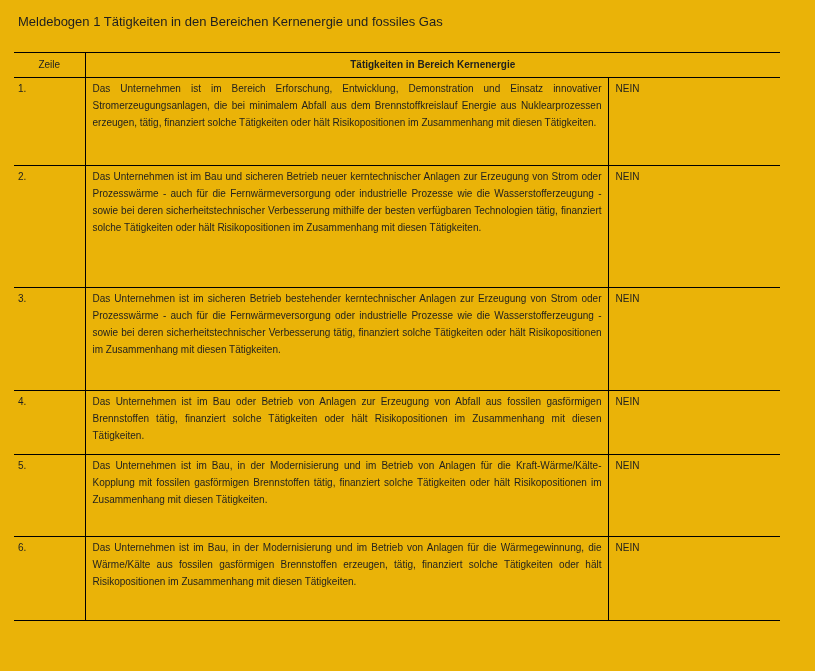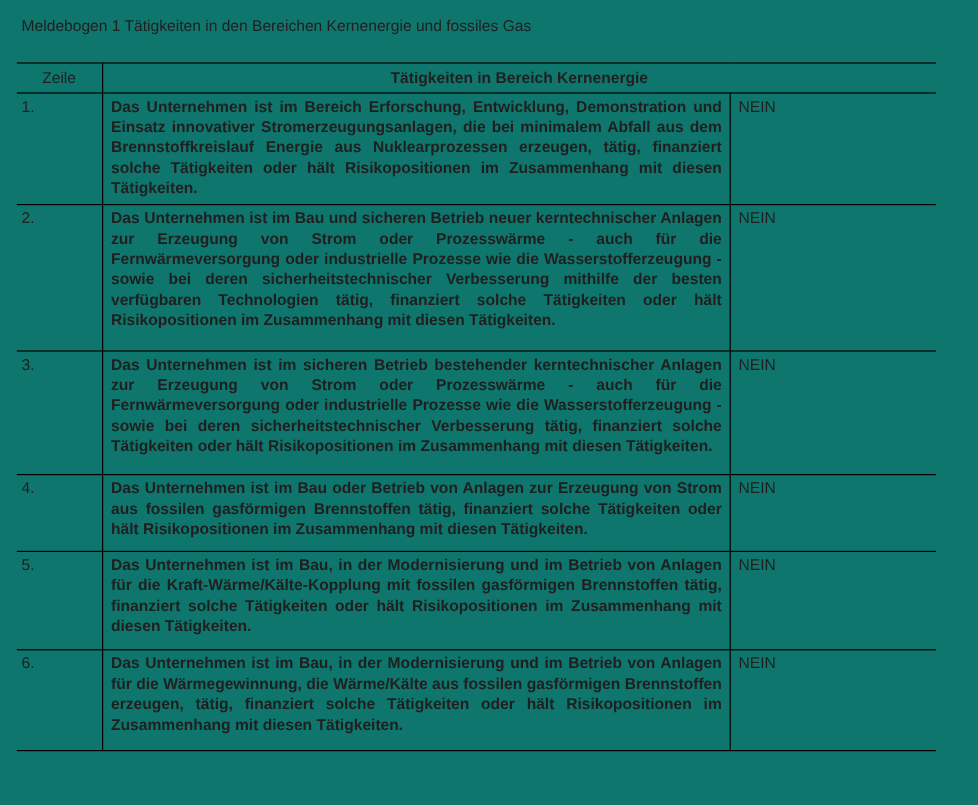--- a/index.html
+++ b/index.html
@@ -4,58 +4,57 @@
 <style>
   html, body {
     margin: 0;
     padding: 0;
     background: #ffffff;
   }
   .page {
     position: relative;
     width: 815px;
     height: 671px;
-    background: #0f766e;
+    background: #eab308;
     font-family: "Liberation Sans", sans-serif;
     color: #1f1f1f;
     overflow: hidden;
   }
   .doc-title {
     margin: 14px 0 0 18px;
     font-size: 13px;
     line-height: 16px;
     color: #1f1f1f;
   }
   table.meldebogen {
     border-collapse: collapse;
     table-layout: fixed;
     width: 766px;
     margin: 22px 0 0 14px;
   }
   table.meldebogen td {
     vertical-align: top;
-    font-size: 13px;
+    font-size: 10px;
     line-height: 17px;
     border-top: 1px solid #000;
     border-bottom: 1px solid #000;
     overflow: hidden;
   }
   td.col-zeile {
     border-right: 1px solid #000;
     padding: 2px 3px 2px 4px;
   }
   td.zeile-head {
     text-align: center;
     padding: 3px 2px;
   }
   td.col-text {
     border-right: 1px solid #000;
     padding: 2px 6px 5px 7px;
     text-align: justify;
-    font-weight: bold;
   }
   td.col-answer {
     padding: 2px 5px 2px 7px;
   }
   td.section-title {
     font-weight: bold;
     text-align: center;
     padding: 3px 13px;
   }
   tr.r-head   { height: 25px; }
@@ -101,21 +100,21 @@
 
     <tr class="r3">
       <td class="col-zeile">3.</td>
       <td class="col-text">Das Unternehmen ist im sicheren Betrieb bestehender kerntechnischer Anlagen zur Erzeugung von Strom oder Prozesswärme - auch für die Fernwärmeversorgung oder industrielle Prozesse wie die Wasserstofferzeugung - sowie bei deren sicherheitstechnischer Verbesserung tätig, finanziert solche Tätigkeiten oder hält Risikopositionen im Zusammenhang mit diesen Tätigkeiten.</td>
       <td class="col-answer">NEIN</td>
     </tr>
 
 
     <tr class="r4">
       <td class="col-zeile">4.</td>
-      <td class="col-text">Das Unternehmen ist im Bau oder Betrieb von Anlagen zur Erzeugung von Strom aus fossilen gasförmigen Brennstoffen tätig, finanziert solche Tätigkeiten oder hält Risikopositionen im Zusammenhang mit diesen Tätigkeiten.</td>
+      <td class="col-text">Das Unternehmen ist im Bau oder Betrieb von Anlagen zur Erzeugung von Abfall aus fossilen gasförmigen Brennstoffen tätig, finanziert solche Tätigkeiten oder hält Risikopositionen im Zusammenhang mit diesen Tätigkeiten.</td>
       <td class="col-answer">NEIN</td>
     </tr>
 
     <tr class="r5">
       <td class="col-zeile">5.</td>
       <td class="col-text">Das Unternehmen ist im Bau, in der Modernisierung und im Betrieb von Anlagen für die Kraft-Wärme/Kälte-Kopplung mit fossilen gasförmigen Brennstoffen tätig, finanziert solche Tätigkeiten oder hält Risikopositionen im Zusammenhang mit diesen Tätigkeiten.</td>
       <td class="col-answer">NEIN</td>
     </tr>
 
     <tr class="r6">

